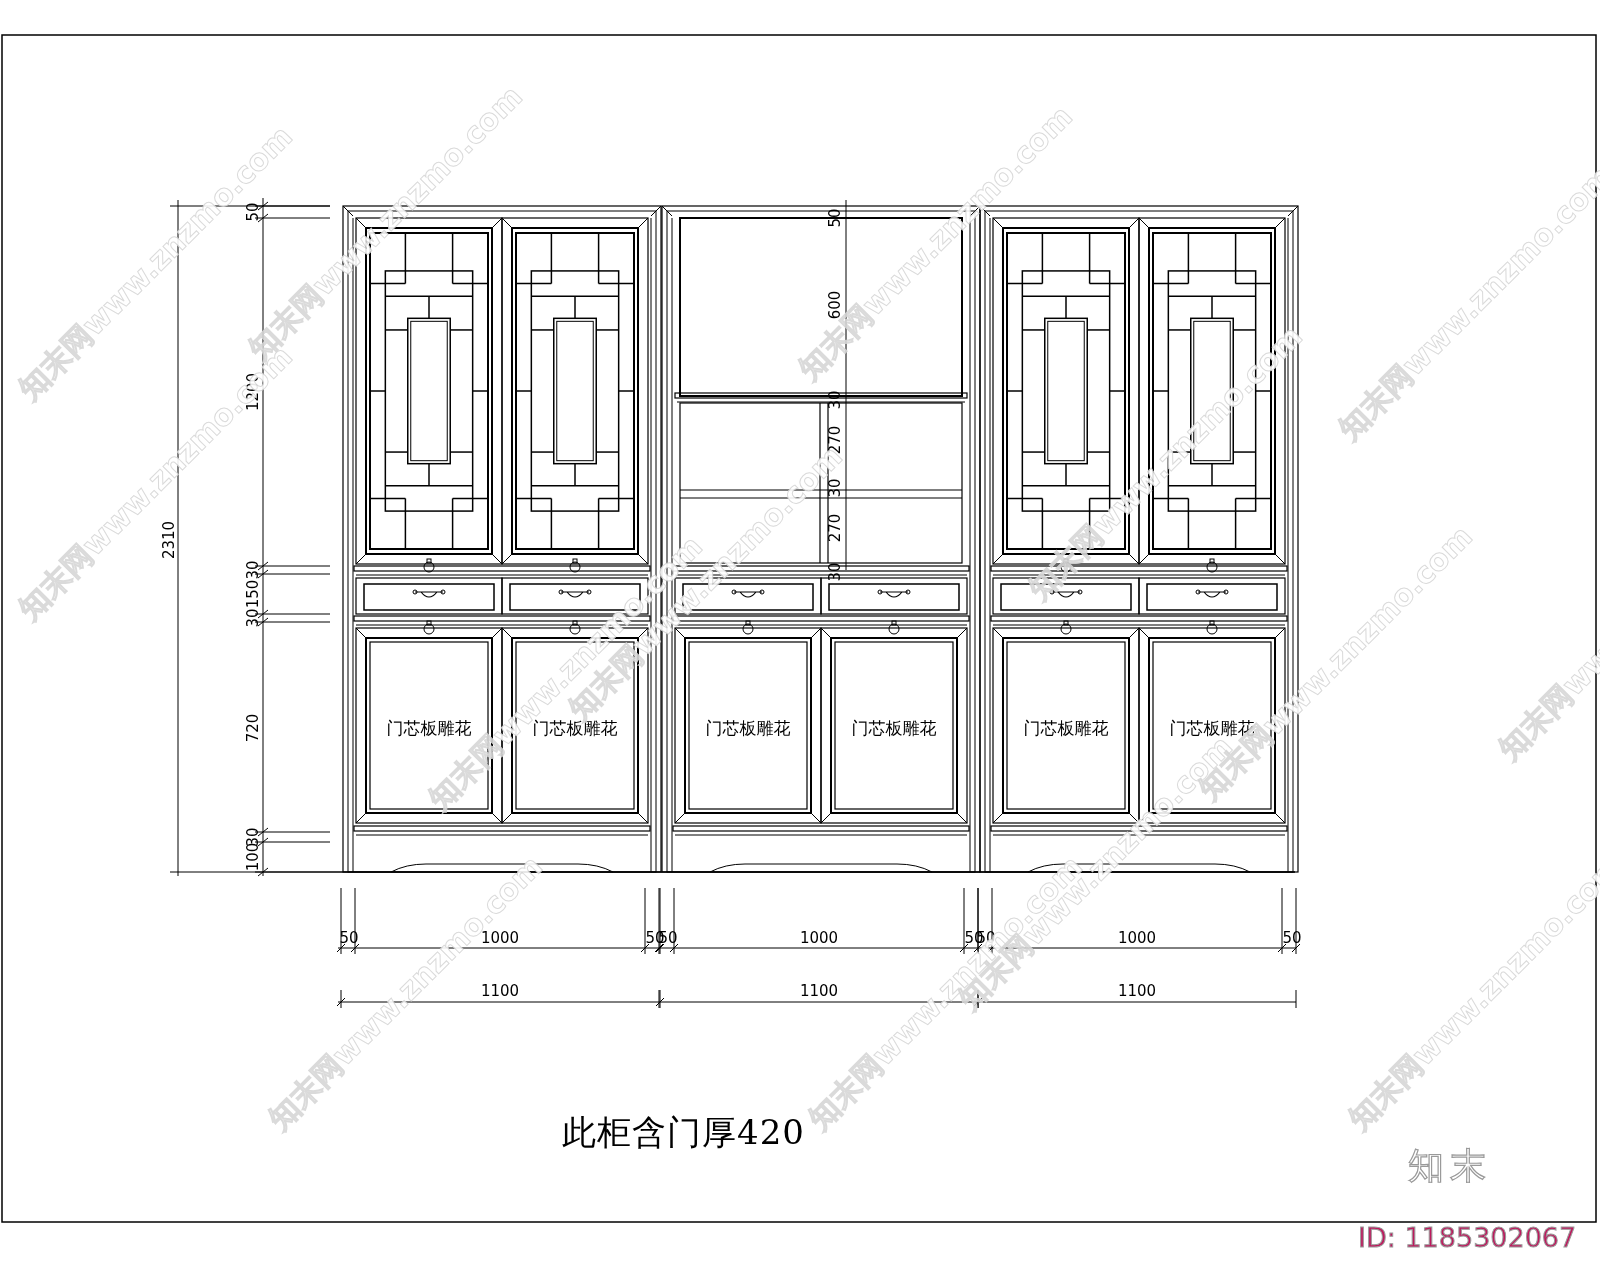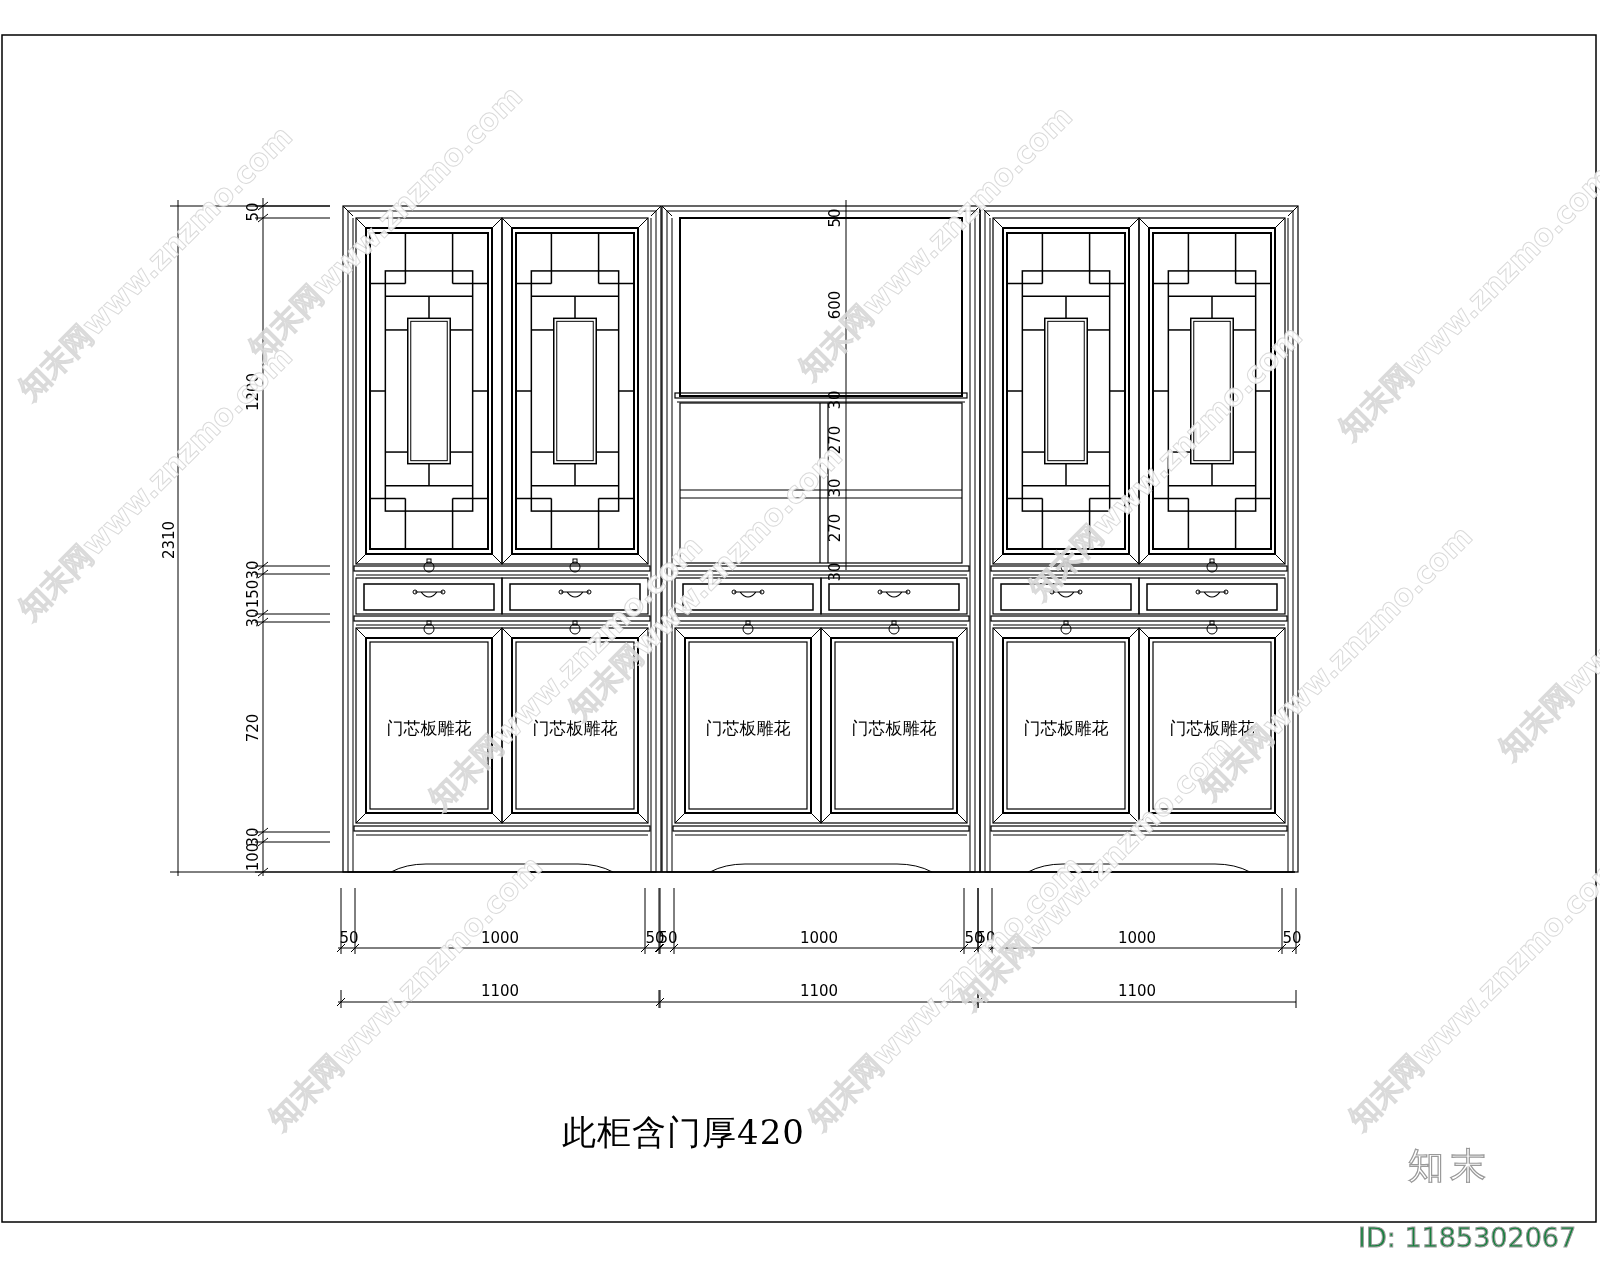--- a/index.html
+++ b/index.html
@@ -3,21 +3,21 @@
 <meta charset="utf-8">
 <style>
   html, body { margin:0; padding:0; background:#ffffff; }
   body { width:1600px; height:1280px; position:relative; overflow:hidden;
          font-family:"DejaVu Sans", sans-serif; }
   #drawing { position:absolute; left:0; top:0; width:1600px; height:1280px; }
   .title { position:absolute; left:562px; top:1110px; font-family:"DejaVu Serif", serif;
            font-size:34px; color:#000; letter-spacing:1px; white-space:nowrap; }
   .brand { position:absolute; left:1408px; top:1142px; font-size:36px; color:#fff;
            -webkit-text-stroke:1.2px #9a9a9a; letter-spacing:6px; white-space:nowrap; }
-  .brand-id { position:absolute; left:1358px; top:1222px; font-size:27px; color:#15803d;
+  .brand-id { position:absolute; left:1358px; top:1222px; font-size:27px; color:#be185d;
               -webkit-text-stroke:1px #9a9a9a; white-space:nowrap; }
   .wm { position:absolute; font-size:30px; font-weight:bold; color:#fff;
         -webkit-text-stroke:1px #d6d6d6; transform:rotate(-45deg); transform-origin:left top;
         white-space:nowrap; opacity:0.9; pointer-events:none; }
   svg text.dim { font-family:"DejaVu Sans", sans-serif; font-size:15px; fill:#000; }
   svg text.panel { font-family:"DejaVu Sans", sans-serif; font-size:17px; fill:#000; }
 </style>
 </head>
 <body>
 

